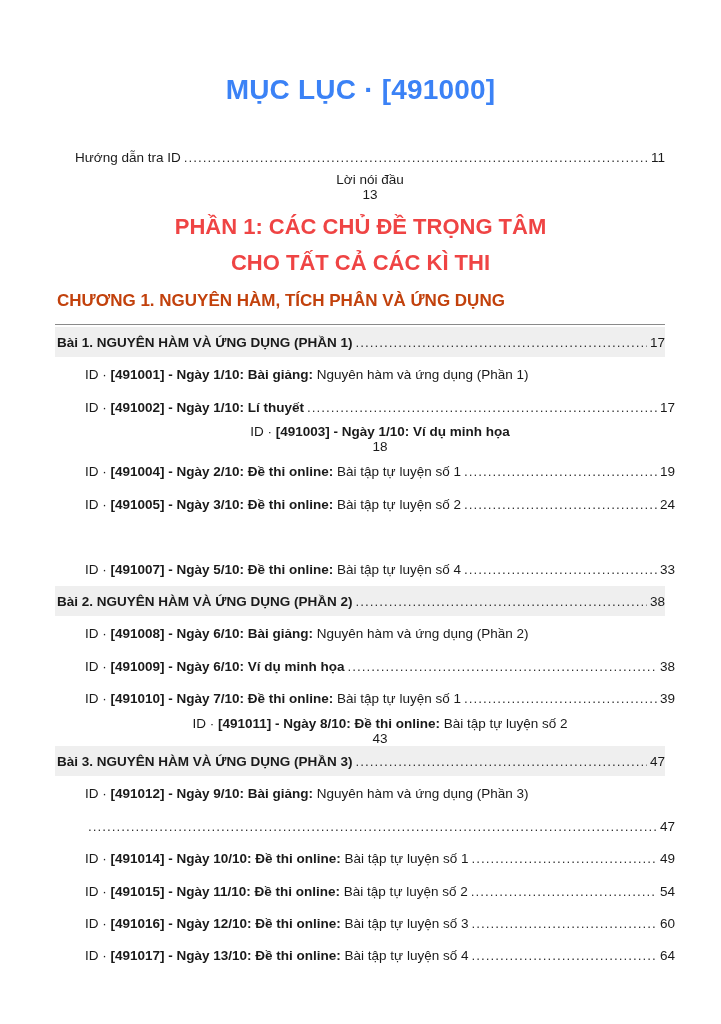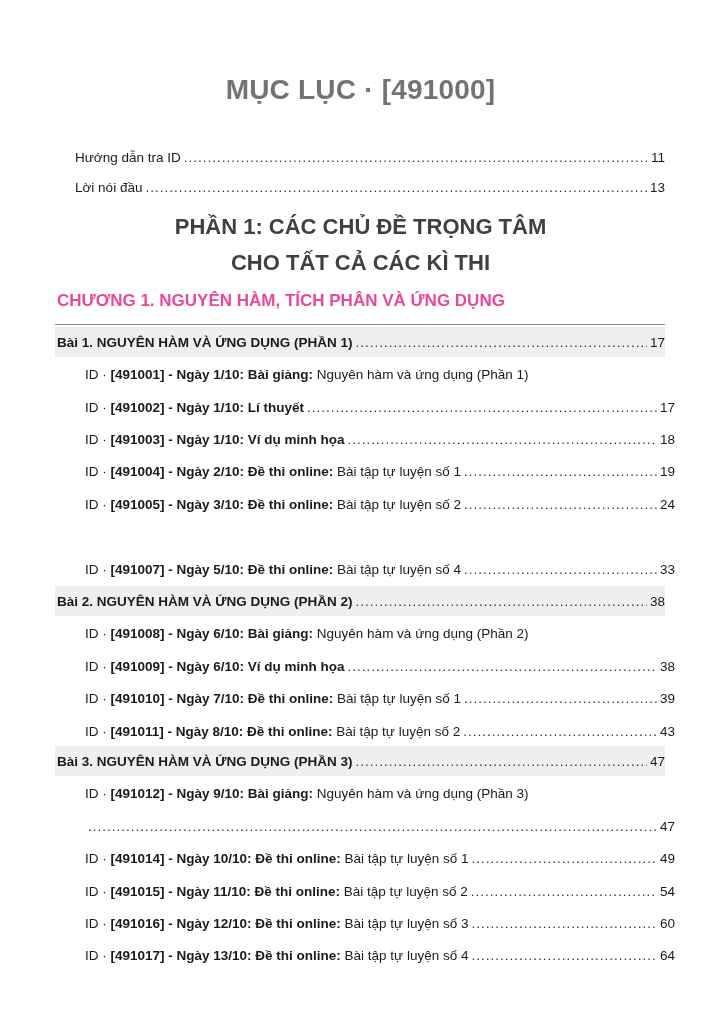--- a/index.html
+++ b/index.html
@@ -5,21 +5,21 @@
     html, body { margin: 0; padding: 0; background: #ffffff; }
     body {
       width: 721px; height: 1024px; position: relative; overflow: hidden;
       font-family: "Liberation Sans", "DejaVu Sans", sans-serif;
       color: #1a1a1a;
     }
     .page { position: absolute; left: 0; top: 0; width: 721px; height: 1024px; }
     .title {
       position: absolute; top: 74px; left: 0; width: 721px;
       text-align: center; font-size: 28px; font-weight: bold; letter-spacing: 0.2px;
-      color: #737373;
+      color: #3b82f6;
     }
     .row {
       position: absolute; left: 55px; width: 610px; height: 30px;
       display: flex; align-items: center; font-size: 13.5px; white-space: nowrap;
     }
     .row.plain { left: 75px; width: 590px; }
     .row.item { left: 85px; width: 590px; }
     .row.lesson { background: #efefef; font-weight: bold; padding-left: 2px; width: 608px; }
     .row .label { flex: 0 0 auto; }
     .row .dots {
@@ -27,42 +27,42 @@
       letter-spacing: 1px; font-weight: normal;
     }
     .row .dots::before {
       content: "...................................................................................................................................................................................................................";
     }
     .row .page-num { flex: 0 0 auto; font-weight: normal; }
     .row .b { font-weight: bold; }
     .row .n { font-weight: normal; }
     .part {
       position: absolute; left: 0; width: 721px; text-align: center;
-      font-size: 22px; font-weight: bold; color: #404040;
+      font-size: 22px; font-weight: bold; color: #ef4444;
     }
     .chapter {
-      position: absolute; left: 57px; top: 291px; font-size: 17px; font-weight: bold; color: #ec4899;
+      position: absolute; left: 57px; top: 291px; font-size: 17px; font-weight: bold; color: #c2410c;
     }
     .rule {
       position: absolute; left: 55px; top: 324px; width: 610px; height: 1px; background: #8a8a8a;
     }
   </style>
 </head>
 <body>
 
 <div class="page">
 
   <div class="title">MỤC LỤC · [491000]</div>
 
   <div class="row plain" style="top:142px;">
     <span class="label">Hướng dẫn tra ID</span>
     <span class="dots"></span>
     <span class="page-num">11</span>
   </div>
-  <div class="row plain" style="top:172px;">
+  <div class="row plain" style="top:172px;flex-direction:column;">
     <span class="label">Lời nói đầu</span>
     <span class="dots"></span>
     <span class="page-num">13</span>
   </div>
 
   <div class="part" style="top:214px;">PHẦN 1: CÁC CHỦ ĐỀ TRỌNG TÂM</div>
   <div class="part" style="top:250px;">CHO TẤT CẢ CÁC KÌ THI</div>
 
   <div class="chapter">CHƯƠNG 1. NGUYÊN HÀM, TÍCH PHÂN VÀ ỨNG DỤNG</div>
   <div class="rule"></div>
@@ -75,21 +75,21 @@
   <div class="row item" style="top:359px;">
     <span class="label">
       <span class="n">ID · </span><span class="b">[491001] - Ngày 1/10: Bài giảng:</span><span class="n"> Nguyên hàm và ứng dụng (Phần 1)</span>
     </span>
   </div>
   <div class="row item" style="top:392px;">
     <span class="label"><span class="n">ID · </span><span class="b">[491002] - Ngày 1/10: Lí thuyết</span><span class="n"></span></span>
     <span class="dots"></span>
     <span class="page-num">17</span>
   </div>
-  <div class="row item" style="top:424px;">
+  <div class="row item" style="top:424px;flex-direction:column;">
     <span class="label"><span class="n">ID · </span><span class="b">[491003] - Ngày 1/10: Ví dụ minh họa</span><span class="n"></span></span>
     <span class="dots"></span>
     <span class="page-num">18</span>
   </div>
   <div class="row item" style="top:456px;">
     <span class="label"><span class="n">ID · </span><span class="b">[491004] - Ngày 2/10: Đề thi online:</span><span class="n"> Bài tập tự luyện số 1</span></span>
     <span class="dots"></span>
     <span class="page-num">19</span>
   </div>
   <div class="row item" style="top:489px;">
@@ -114,21 +114,21 @@
   <div class="row item" style="top:651px;">
     <span class="label"><span class="n">ID · </span><span class="b">[491009] - Ngày 6/10: Ví dụ minh họa</span><span class="n"></span></span>
     <span class="dots"></span>
     <span class="page-num">38</span>
   </div>
   <div class="row item" style="top:683px;">
     <span class="label"><span class="n">ID · </span><span class="b">[491010] - Ngày 7/10: Đề thi online:</span><span class="n"> Bài tập tự luyện số 1</span></span>
     <span class="dots"></span>
     <span class="page-num">39</span>
   </div>
-  <div class="row item" style="top:716px;">
+  <div class="row item" style="top:716px;flex-direction:column;">
     <span class="label"><span class="n">ID · </span><span class="b">[491011] - Ngày 8/10: Đề thi online:</span><span class="n"> Bài tập tự luyện số 2</span></span>
     <span class="dots"></span>
     <span class="page-num">43</span>
   </div>
 
   <div class="row lesson" style="top:746px;">
     <span class="label">Bài 3. NGUYÊN HÀM VÀ ỨNG DỤNG (PHẦN 3)</span>
     <span class="dots"></span>
     <span class="page-num">47</span>
   </div>

